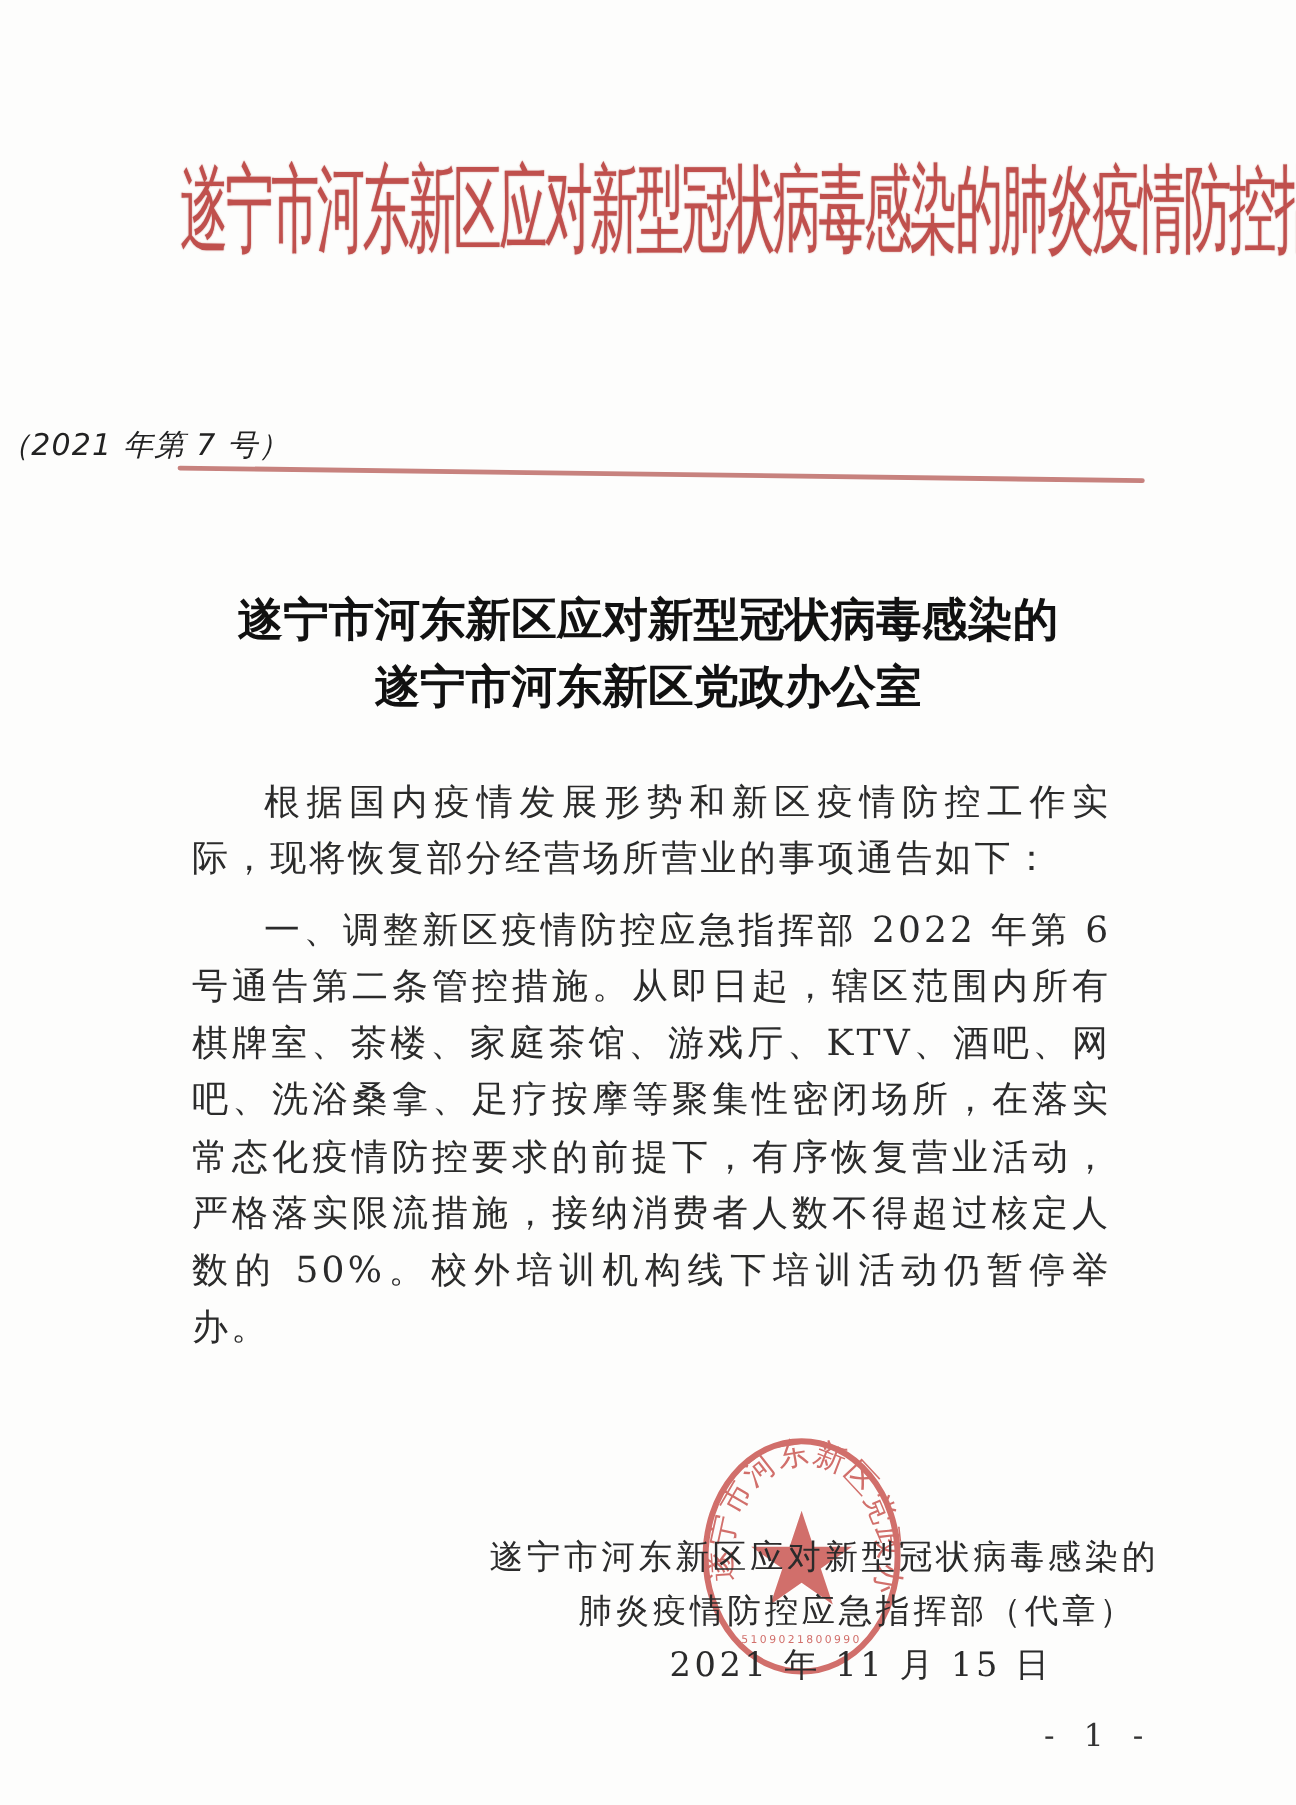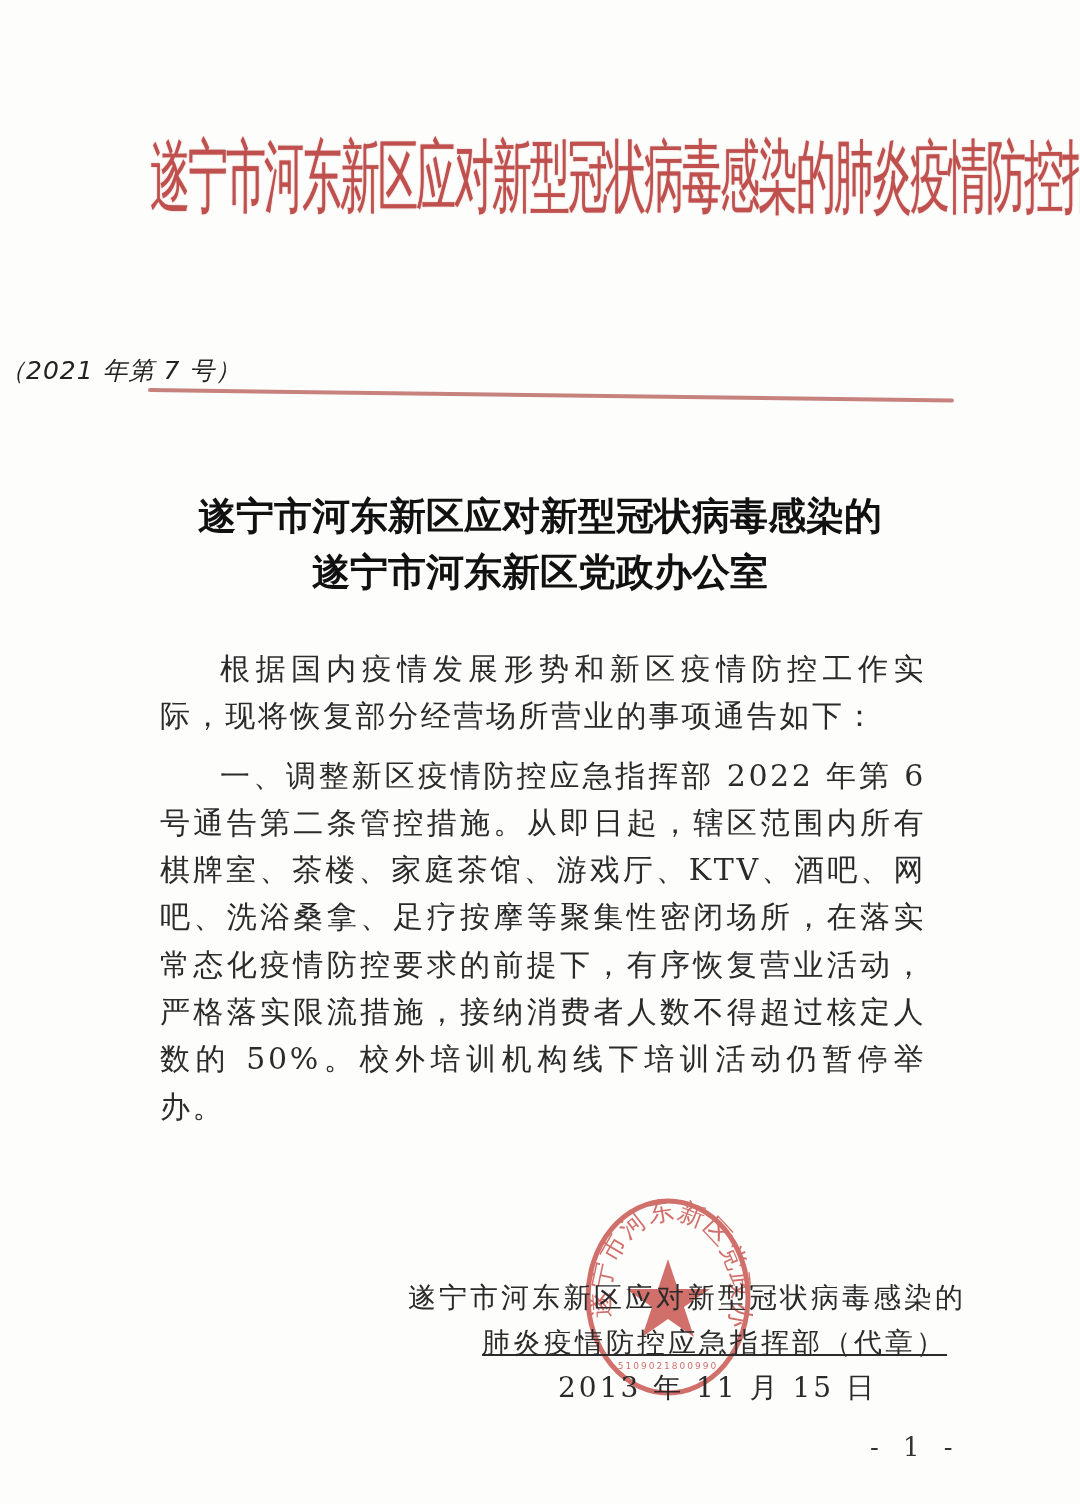--- a/index.html
+++ b/index.html
@@ -64,21 +64,21 @@
       letter-spacing: 2.6px;
     }
     .body-text p { margin: 12px; text-align: justify; text-indent: 60px; }
 
     .signature {
       position: absolute; left: 400px; top: 1275px; width: 540px;
       font-size: 28px; color: #2b2b2b; line-height: 46px;
       letter-spacing: 3px;
     }
     .sig-line1 { position: absolute; left: 8px; top: 0; white-space: nowrap; }
-    .sig-line2 { position: absolute; left: 82px; top: 45px; white-space: nowrap; text-decoration: underline; }
+    .sig-line2 { position: absolute; left: 82px; top: 45px; white-space: nowrap; }
     .sig-date { position: absolute; left: 158px; top: 90px; white-space: nowrap; }
 
     .page-number {
       position: absolute; left: 870px; top: 1432px;
       font-size: 26px; color: #333; letter-spacing: 8px;
     }
 
     .seal {
       position: absolute; left: 583px; top: 1197px; width: 170px; height: 200px;
       pointer-events: none;
@@ -114,18 +114,18 @@
     <text font-size="26" fill="#c8514c" font-family="DejaVu Serif, serif" letter-spacing="1">
       <textPath href="#sealArc">遂宁市河东新区党政办公室</textPath>
     </text>
     <polygon fill="#c8514c" points="85,62 95,92 127,92 101,110 111,140 85,122 59,140 69,110 43,92 75,92"></polygon>
     <text x="85" y="172" text-anchor="middle" font-size="9" fill="#c8514c" font-family="DejaVu Sans, sans-serif" letter-spacing="2">5109021800990</text>
   </svg>
 
   <div class="signature">
     <div class="sig-line1">遂宁市河东新区应对新型冠状病毒感染的</div>
     <div class="sig-line2">肺炎疫情防控应急指挥部（代章）</div>
-    <div class="sig-date">2013 年 11 月 15 日</div>
+    <div class="sig-date">2021 年 11 月 15 日</div>
   </div>
 
   <div class="page-number">- 1 -</div>
 
 </div>
 
 </body></html>

